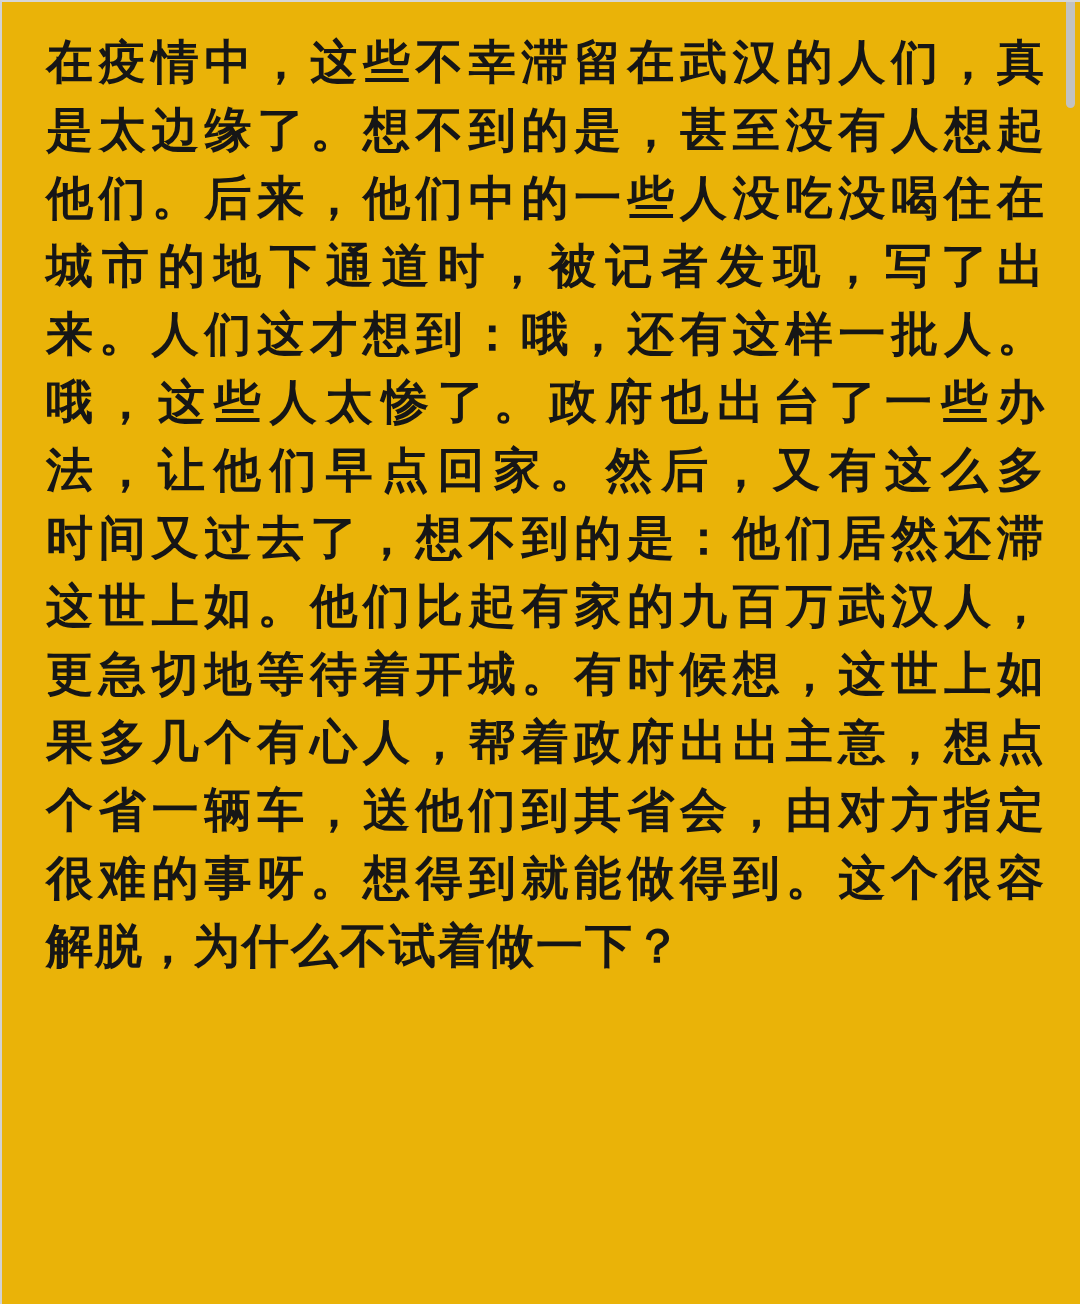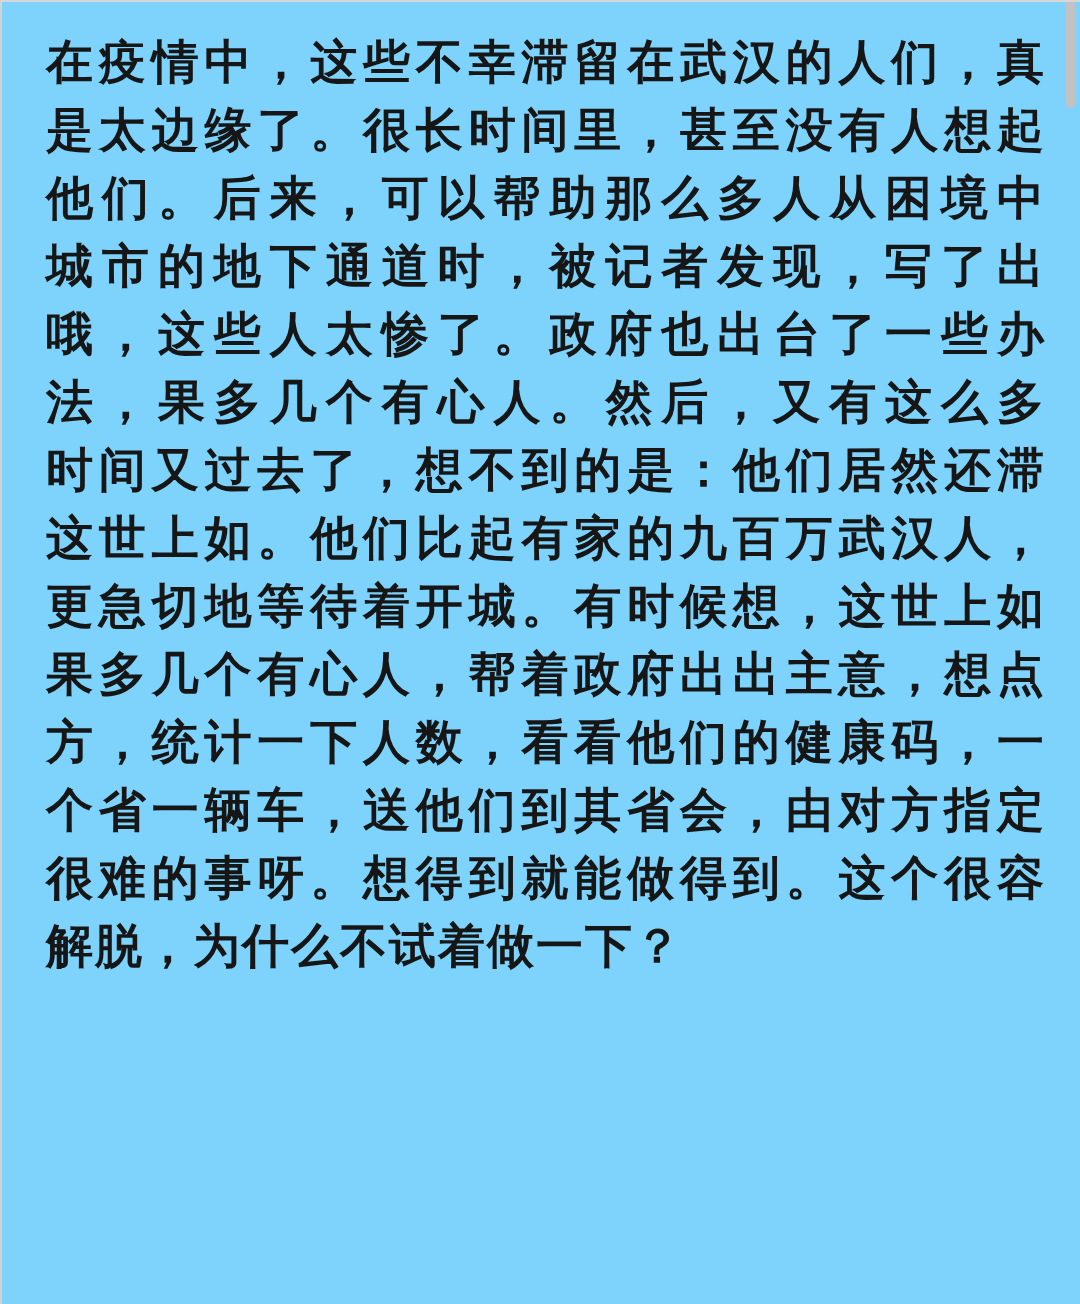--- a/index.html
+++ b/index.html
@@ -4,21 +4,21 @@
 <style>
   html, body {
     margin: 0;
     padding: 0;
     background: #ffffff;
   }
   .page {
     position: relative;
     width: 1080px;
     height: 1304px;
-    background: #7dd3fc;
+    background: #eab308;
     border-top: 2px solid #d6d6d6;
     border-left: 2px solid #d2d2d2;
     box-sizing: border-box;
     overflow: hidden;
   }
   .text-block {
     position: absolute;
     left: 44px;
     top: 26px;
     width: 1000px;
@@ -49,28 +49,28 @@
     background: #c2c2c2;
     border-radius: 0 0 5px 5px;
   }
 </style>
 </head>
 <body>
 
 <div class="page">
   <div class="text-block">
     <div class="line">在疫情中，这些不幸滞留在武汉的人们，真</div>
-    <div class="line">是太边缘了。很长时间里，甚至没有人想起</div>
-    <div class="line">他们。后来，可以帮助那么多人从困境中</div>
+    <div class="line">是太边缘了。想不到的是，甚至没有人想起</div>
+    <div class="line">他们。后来，他们中的一些人没吃没喝住在</div>
     <div class="line">城市的地下通道时，被记者发现，写了出</div>
+    <div class="line">来。人们这才想到：哦，还有这样一批人。</div>
     <div class="line">哦，这些人太惨了。政府也出台了一些办</div>
-    <div class="line">法，果多几个有心人。然后，又有这么多</div>
+    <div class="line">法，让他们早点回家。然后，又有这么多</div>
     <div class="line">时间又过去了，想不到的是：他们居然还滞</div>
     <div class="line">这世上如。他们比起有家的九百万武汉人，</div>
     <div class="line">更急切地等待着开城。有时候想，这世上如</div>
     <div class="line">果多几个有心人，帮着政府出出主意，想点</div>
-    <div class="line">方，统计一下人数，看看他们的健康码，一</div>
     <div class="line">个省一辆车，送他们到其省会，由对方指定</div>
     <div class="line">很难的事呀。想得到就能做得到。这个很容</div>
     <div class="line line-last">解脱，为什么不试着做一下？</div>
   </div>
   <div class="scrollbar-thumb"></div>
 </div>
 
 </body></html>

